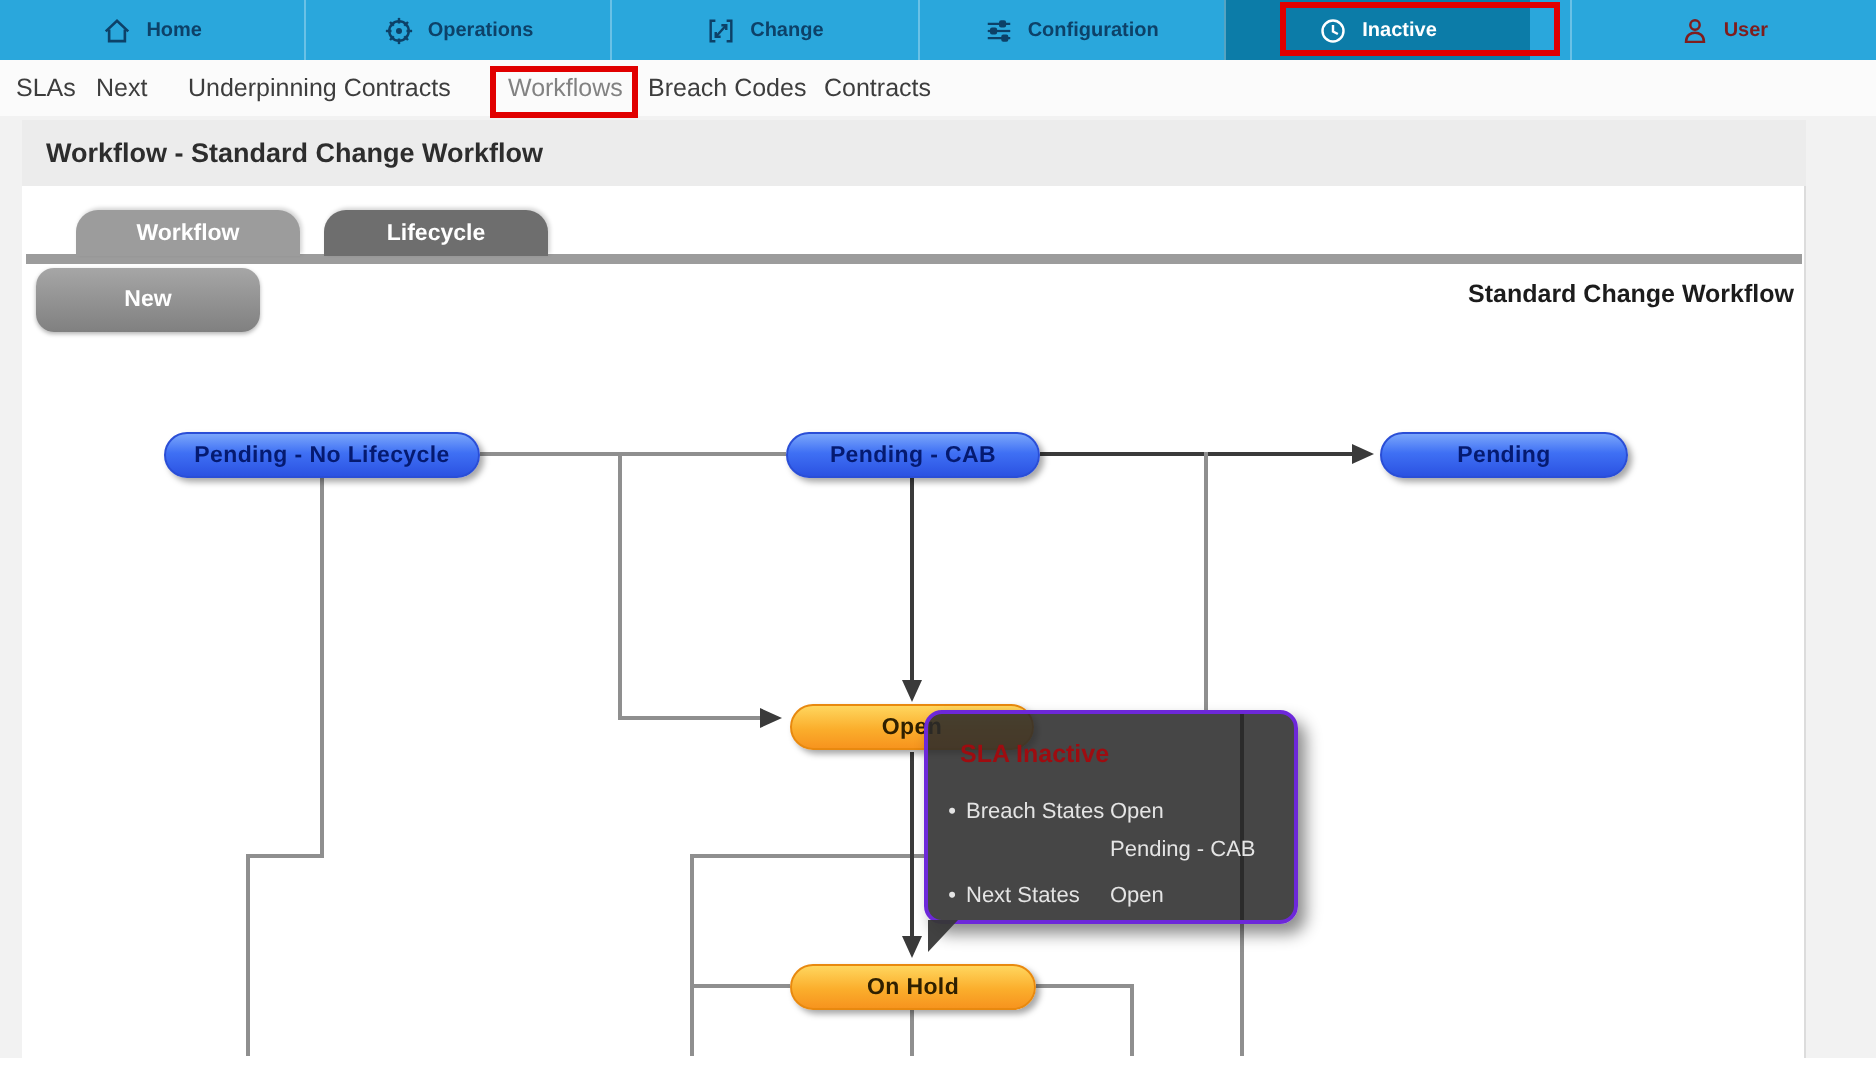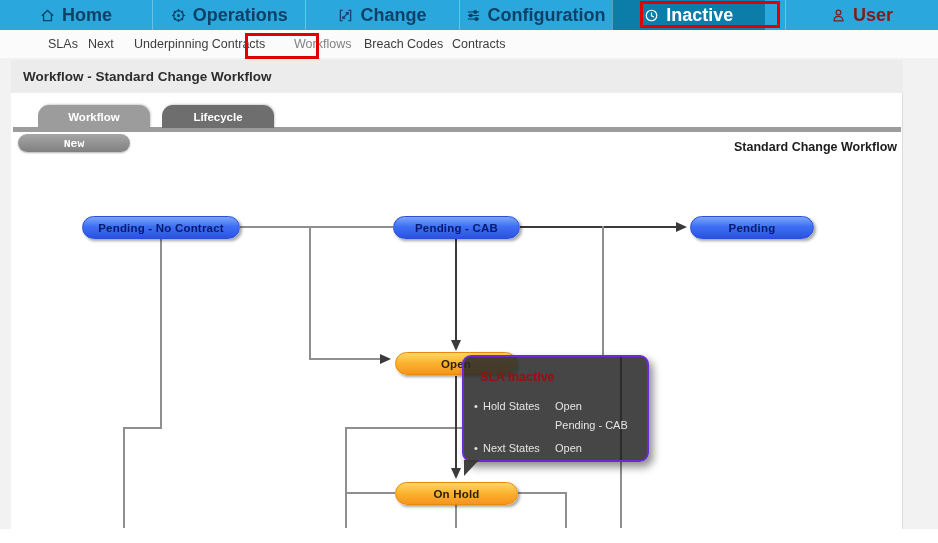--- a/index.html
+++ b/index.html
@@ -2,47 +2,47 @@
 <html><head>
 <meta charset="utf-8">
 <style>
   * { margin:0; padding:0; box-sizing:border-box; }
   body { background:#ffffff; font-family:"Liberation Sans", sans-serif; }
   #app { position:relative; width:938px; height:543px; background:#ffffff; overflow:hidden; }
 
   
   .navbar { position:absolute; top:0; left:0; width:938px; height:30px; background:#2aa7dc; display:flex; z-index:40; }
   .nav-item { flex:1; display:flex; align-items:center; justify-content:center; gap:7px;
-              font-weight:bold; font-size:18px; color:#0d4168; border-left:1px solid rgba(255,255,255,.30); cursor:pointer; }
+              font-weight:bold; font-size:10px; color:#0d4168; border-left:1px solid rgba(255,255,255,.30); cursor:pointer; }
   .nav-item:first-child { border-left:none; }
   .nav-item.selected { background:#0c7ca8; color:#ffffff; }
   .nav-item.light { color:#7f1d1d;margin-left:20px; }
   .nav-item svg { flex:0 0 auto; }
 
   
   .subnav { position:absolute; top:30px; left:0; width:938px; height:28px; background:#fbfbfb; z-index:40; }
-  .subnav span { position:absolute; top:0; line-height:28px; font-size:12.5px; color:#3d3d3d; cursor:pointer; white-space:nowrap;margin-left:40px; }
+  .subnav span { position:absolute; top:0; line-height:28px; font-size:12.5px; color:#3d3d3d; cursor:pointer; white-space:nowrap; }
   .subnav .muted { color:#828282; }
 
   
   .redbox { position:absolute; border:3px solid #e10000; z-index:60; pointer-events:none; }
 
   
   .gray-section { position:absolute; top:58px; left:0; width:938px; height:471px; background:#f2f2f2; }
   .card { position:absolute; top:60px; left:11px; width:892px; height:469px; background:#ffffff; border-right:1px solid #dcdcdc; }
   .heading-band { position:absolute; top:60px; left:11px; width:892px; height:33px; background:#ececec;
                   display:flex; align-items:center; padding-left:12px; font-weight:bold; font-size:13.5px; color:#2d2d2d; }
 
   .tab { position:absolute; height:23px; width:112px; border-radius:11px 11px 0 0; color:#ffffff; font-weight:bold;
          font-size:11.5px; display:flex; align-items:center; justify-content:center; cursor:pointer; z-index:5;
          box-shadow:1px -1px 2px rgba(0,0,0,.18); }
   .tab-bar { position:absolute; top:127px; left:13px; width:888px; height:5px; background:#9c9c9c; z-index:4; }
-  .new-btn { position:absolute; top:134px; left:18px; width:112px; height:18px; border-radius:9px;
+  .new-btn { position:absolute; top:134px; left:18px; width:112px; height:32px; border-radius:9px;
              background:linear-gradient(#a6a6a6,#808080); color:#ffffff; font-weight:bold; font-size:11.5px;
-             display:flex; align-items:center; justify-content:center; cursor:pointer; box-shadow:0 1px 2px rgba(0,0,0,.3); z-index:5;font-family:Liberation Mono, monospace; }
+             display:flex; align-items:center; justify-content:center; cursor:pointer; box-shadow:0 1px 2px rgba(0,0,0,.3); z-index:5; }
   .wf-name { position:absolute; top:140px; right:41px; font-weight:bold; font-size:12.5px; color:#1c1c1c; z-index:5; }
 
   
   .h, .v { position:absolute; background:#8f8f8f; z-index:1; }
   .h { height:2px; } .v { width:2px; }
   .dark { background:#3a3a3a; }
   .arr-r { position:absolute; width:0; height:0; border-top:5px solid transparent; border-bottom:5px solid transparent;
            border-left:11px solid #3a3a3a; z-index:2; }
   .arr-d { position:absolute; width:0; height:0; border-left:5px solid transparent; border-right:5px solid transparent;
            border-top:11px solid #3a3a3a; z-index:2; }
@@ -186,39 +186,39 @@
 
   <div class="h" style="left:345px; top:492px; width:50px;"></div>
   <div class="h" style="left:518px; top:492px; width:48px;"></div>
   <div class="v" style="left:565px; top:492px; height:36px;"></div>
   <div class="v" style="left:455px; top:505px; height:23px;"></div>
 
   <div class="v stripe-under" style="left:620px; top:356px; height:106px;"></div>
   <div class="v" style="left:620px; top:462px; height:66px;"></div>
 
   <div class="node blue" style="left:82px; top:216px; width:158px;">
-    <span>Pending - No Contract</span>
+    <span>Pending - No Lifecycle</span>
   </div>
   <div class="node blue" style="left:393px; top:216px; width:127px;">
     <span>Pending - CAB</span>
   </div>
   <div class="node blue" style="left:690px; top:216px; width:124px;">
     <span>Pending</span>
   </div>
   <div class="node orange" style="left:395px; top:352px; width:122px;">
     <span>Open</span>
   </div>
   <div class="node orange" style="left:395px; top:482px; width:123px;">
     <span>On Hold</span>
   </div>
 
   <div class="tooltip">
     <div class="tt-title">SLA Inactive</div>
     <span class="tt-bullet" style="left:6px; top:43px;">•</span>
-    <span class="tt-label" style="top:43px;">Hold States</span>
+    <span class="tt-label" style="top:43px;">Breach States</span>
     <span class="tt-value" style="top:43px;">Open</span>
     <span class="tt-value" style="top:62px;">Pending - CAB</span>
     <span class="tt-bullet" style="left:6px; top:85px;">•</span>
     <span class="tt-label" style="top:85px;">Next States</span>
     <span class="tt-value" style="top:85px;">Open</span>
   </div>
   <div class="tooltip-tail"></div>
 
 </div>
 

